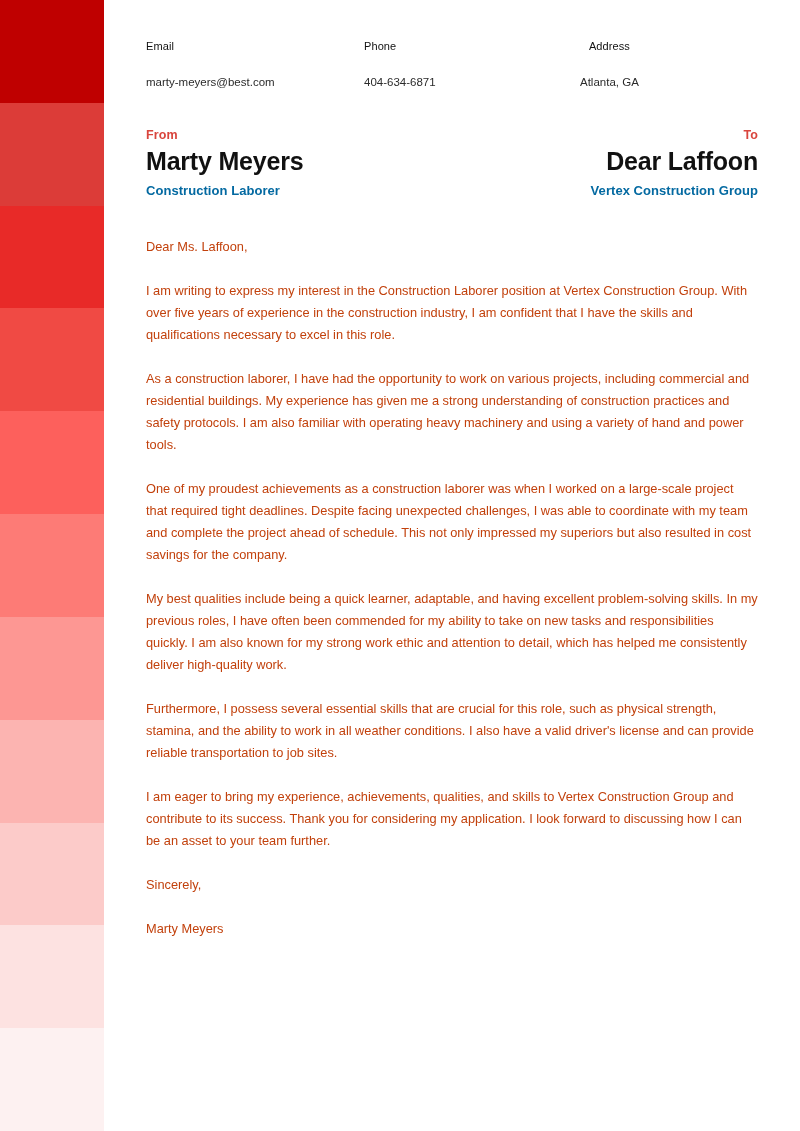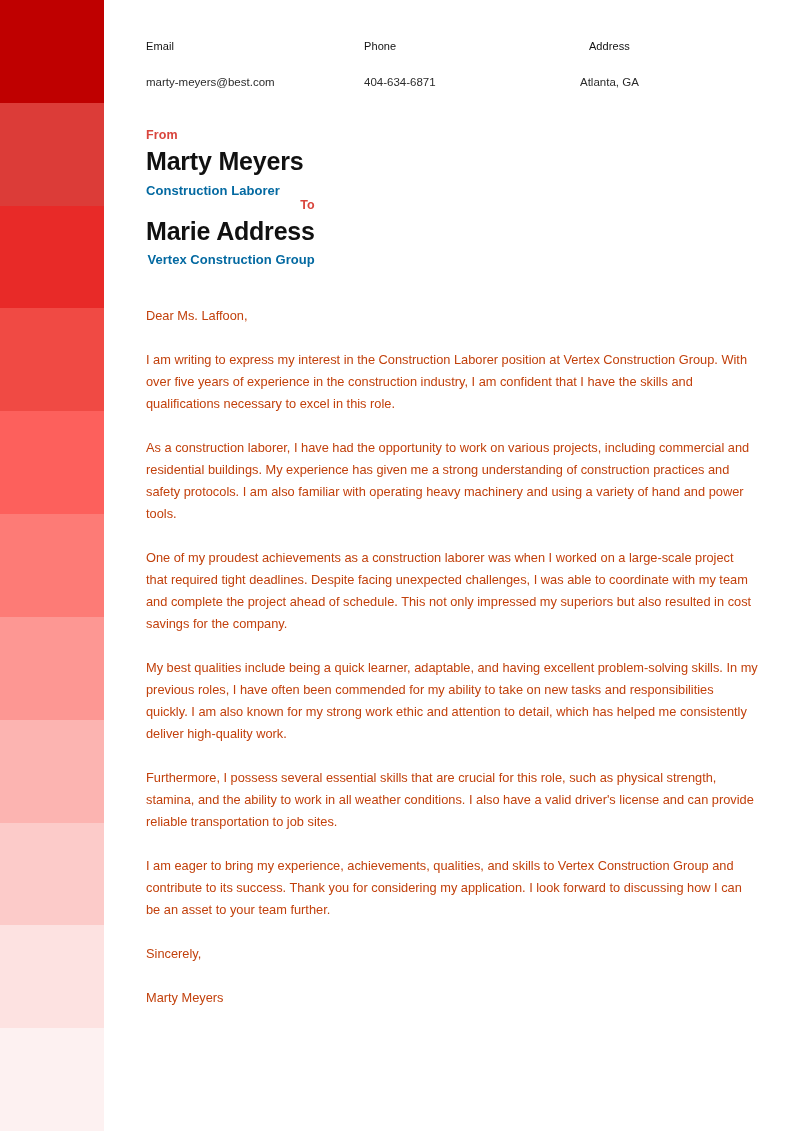--- a/index.html
+++ b/index.html
@@ -68,21 +68,20 @@
     font-weight: normal;
     color: #2b2b2b;
   }
 
   
   .party-row {
     display: flex;
     justify-content: space-between;
     align-items: flex-start;
     margin-bottom: 38px;
-    flex-direction: column;
   }
   .party {
     flex: 0 0 auto;
   }
   .party.to { text-align: right; }
 
   .party-kicker {
     font-size: 12.5px;
     font-weight: bold;
     color: #d9453d;
@@ -154,21 +153,21 @@
     </div>
 
     <div class="party-row">
       <div class="party from">
         <div class="party-kicker">From</div>
         <div class="party-name">Marty Meyers</div>
         <div class="party-sub">Construction Laborer</div>
       </div>
       <div class="party to">
         <div class="party-kicker">To</div>
-        <div class="party-name">Marie Address</div>
+        <div class="party-name">Dear Laffoon</div>
         <div class="party-sub">Vertex Construction Group</div>
       </div>
     </div>
 
     <div class="letter">
       <p class="salutation">Dear Ms. Laffoon,</p>
       <div id="letter-paragraphs">
           <p>I am writing to express my interest in the Construction Laborer position at Vertex Construction Group. With over five years of experience in the construction industry, I am confident that I have the skills and qualifications necessary to excel in this role.</p>
           <p>As a construction laborer, I have had the opportunity to work on various projects, including commercial and residential buildings. My experience has given me a strong understanding of construction practices and safety protocols. I am also familiar with operating heavy machinery and using a variety of hand and power tools.</p>
           <p>One of my proudest achievements as a construction laborer was when I worked on a large-scale project that required tight deadlines. Despite facing unexpected challenges, I was able to coordinate with my team and complete the project ahead of schedule. This not only impressed my superiors but also resulted in cost savings for the company.</p>

